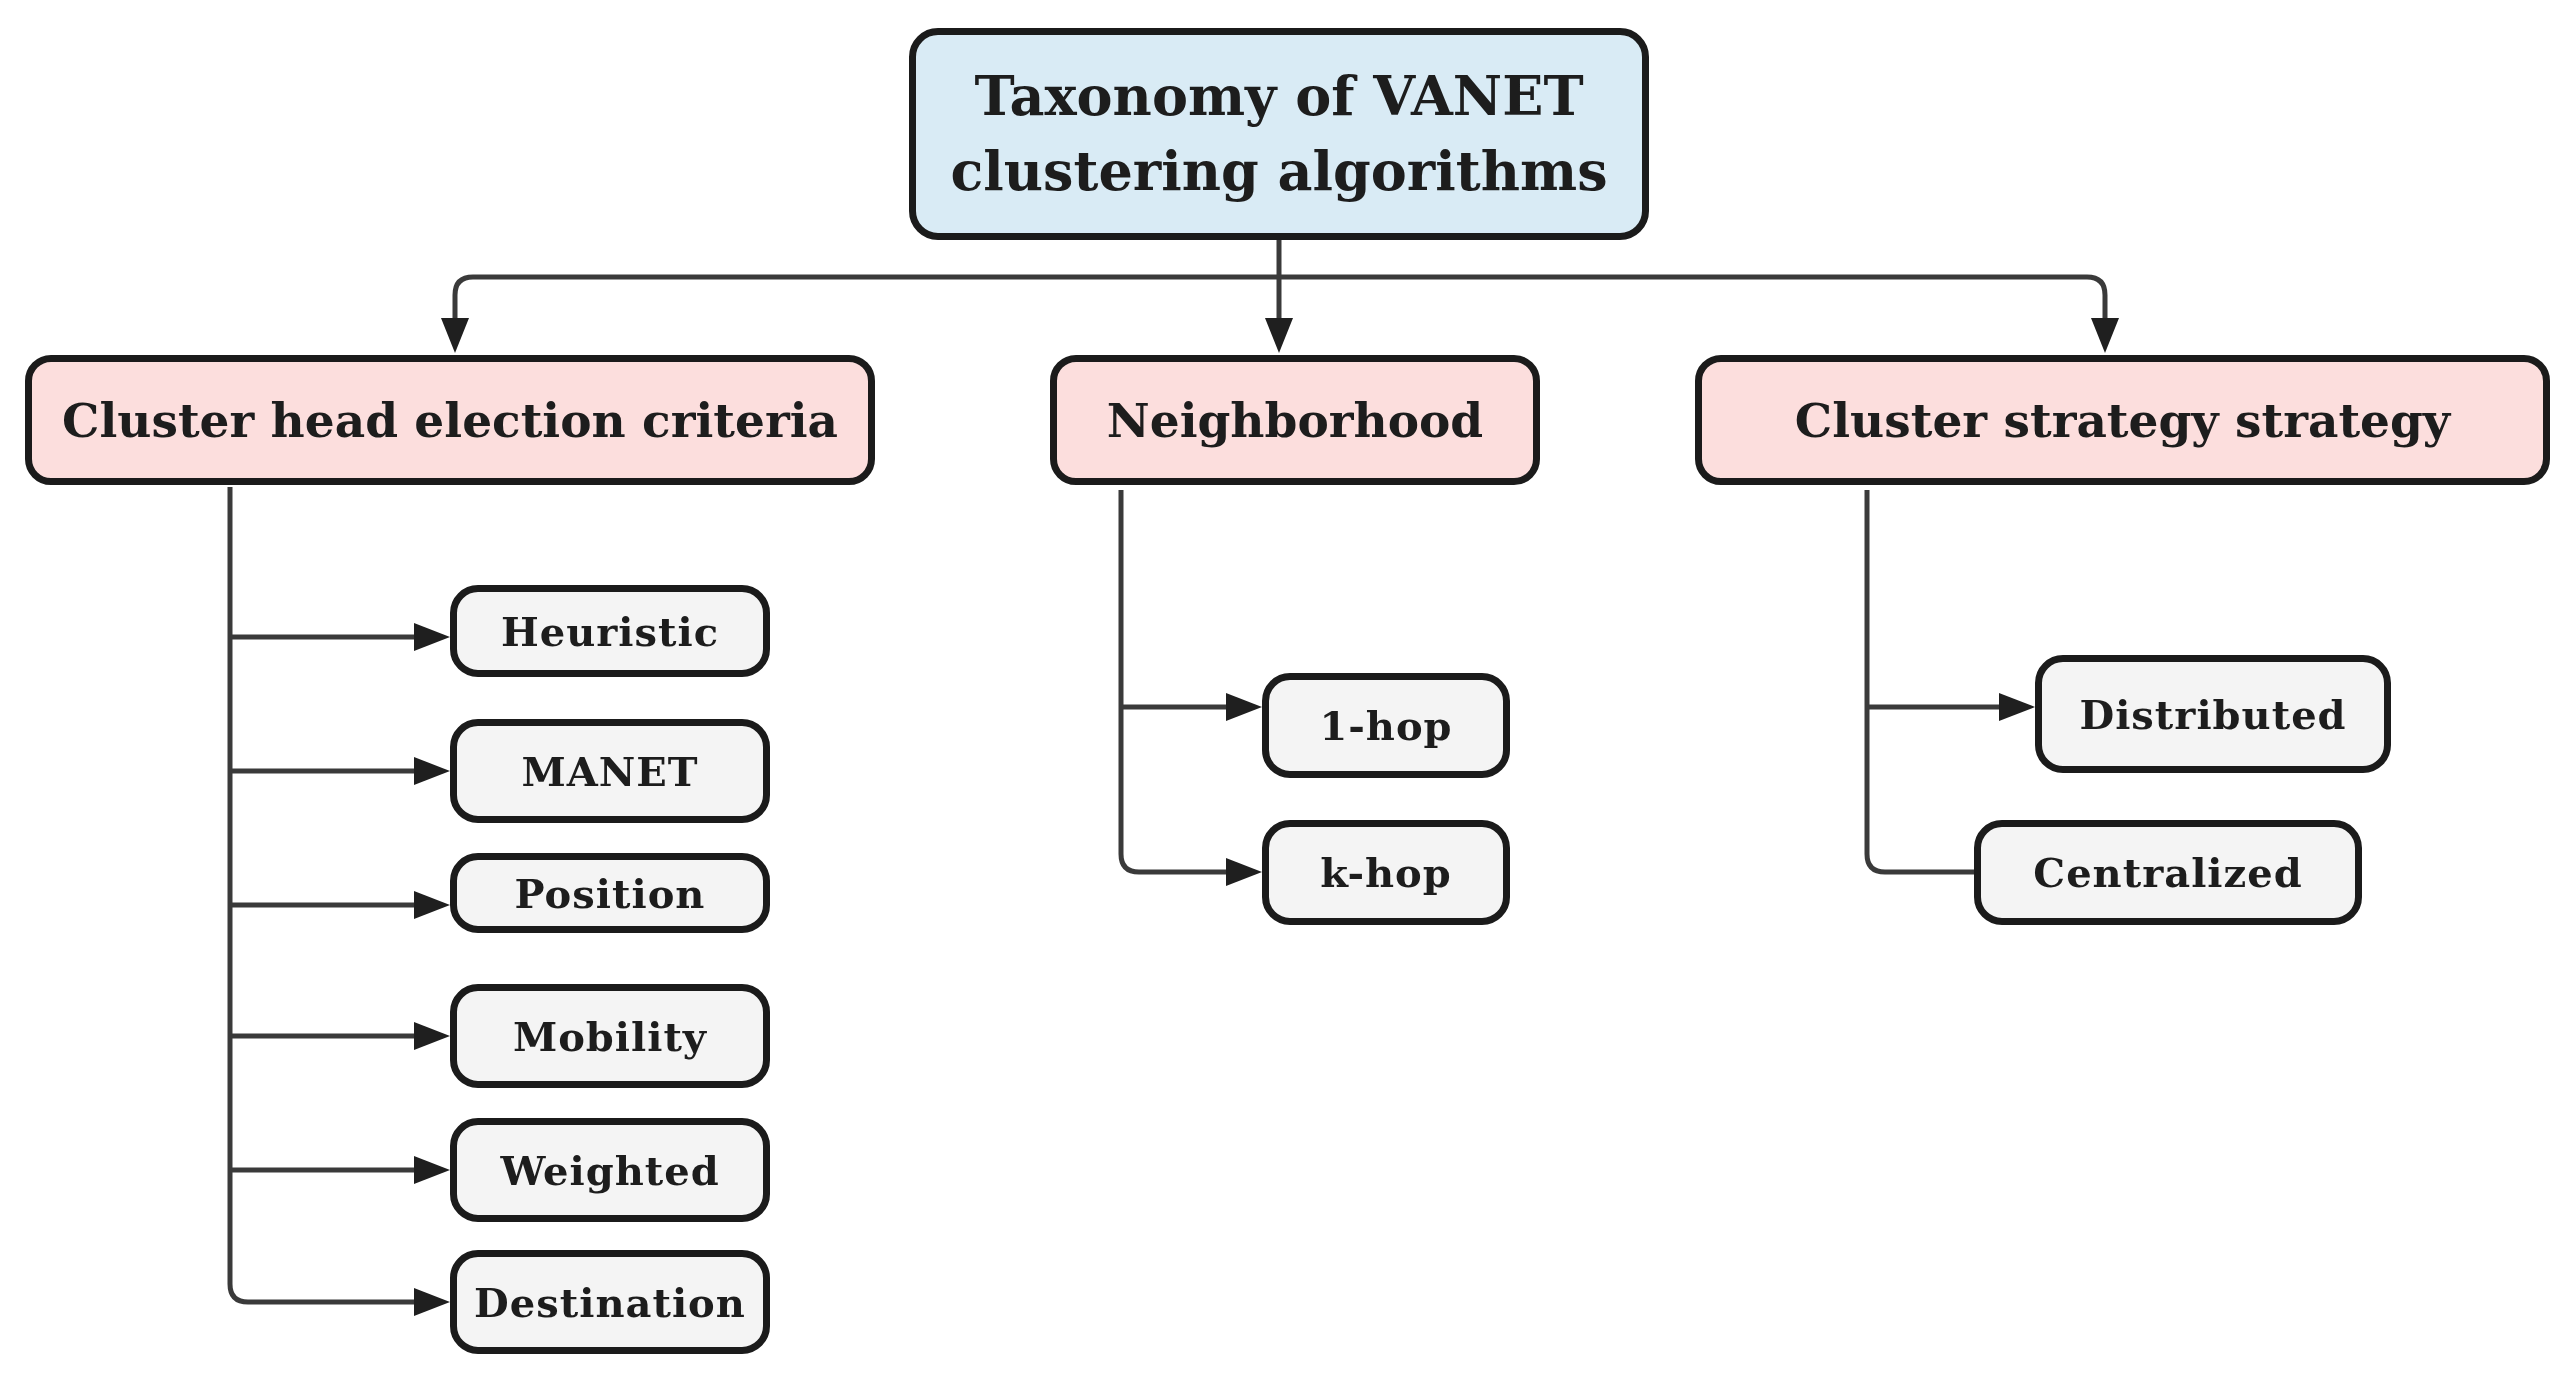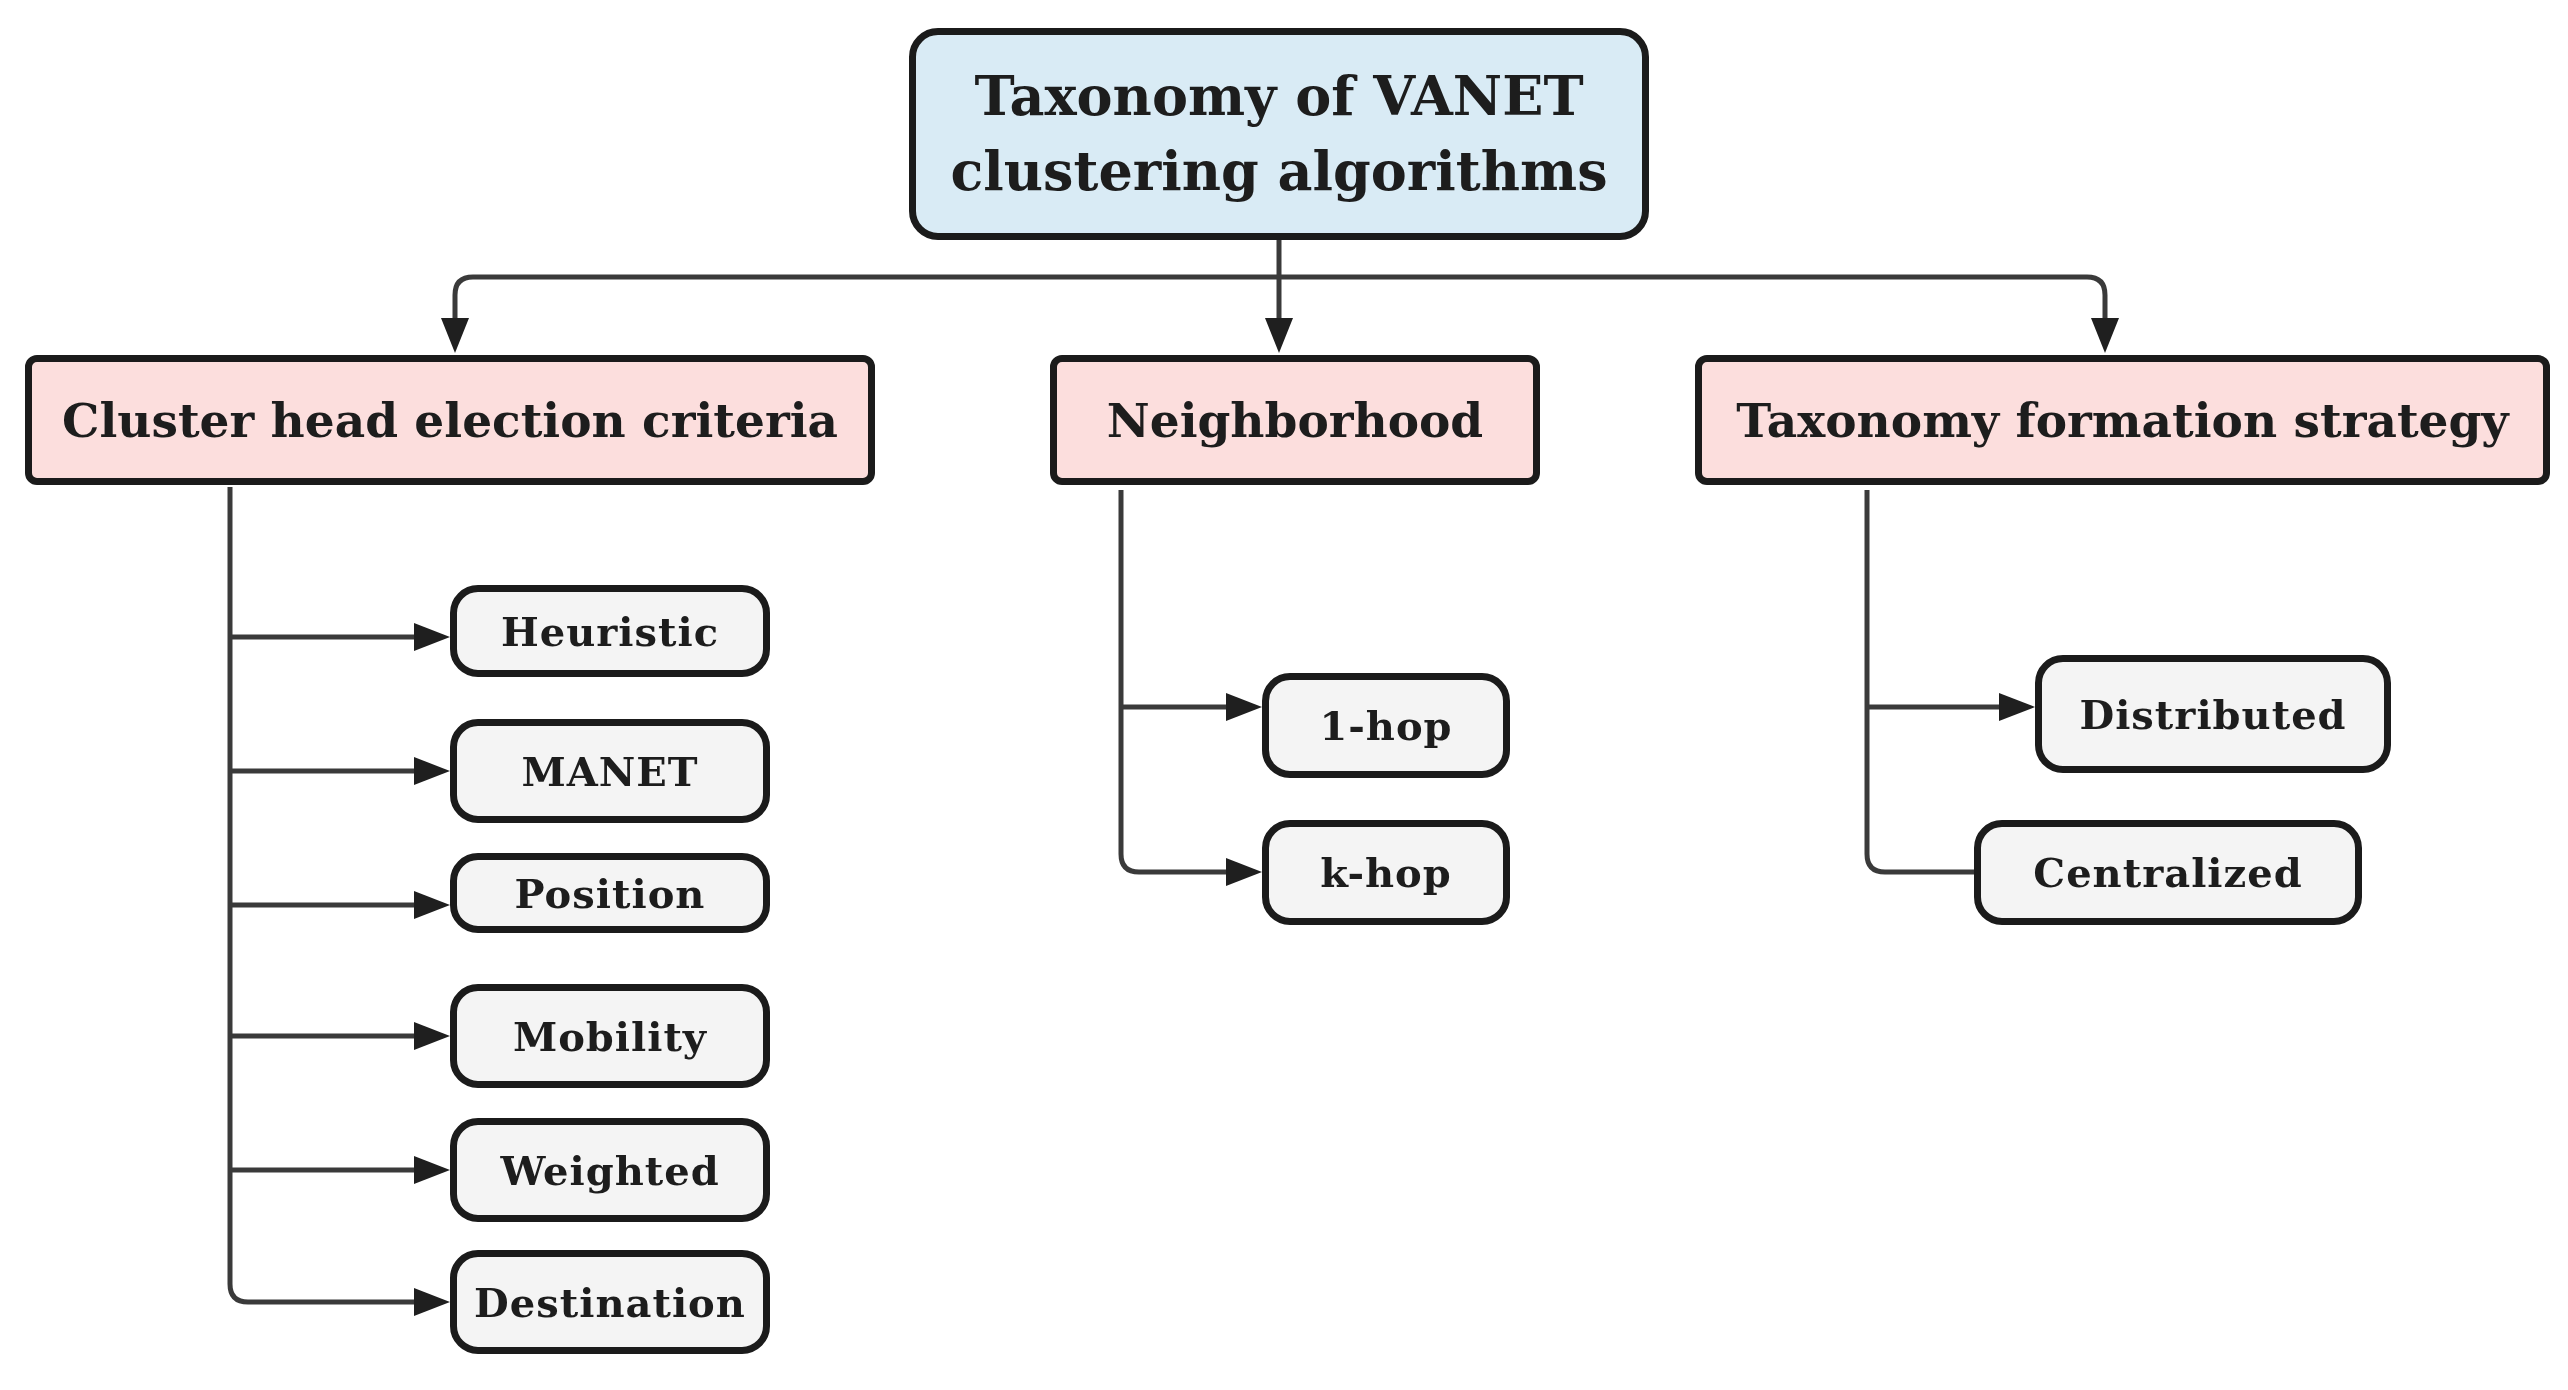--- a/index.html
+++ b/index.html
@@ -31,21 +31,21 @@
   }
   .node.root{
     background:var(--root-fill);
     border-radius:26px;
     font-size:54px;
     line-height:1.38;
     padding:0 30px;
   }
   .node.branch{
     background:var(--branch-fill);
-    border-radius:12px;
+    border-radius:26px;
     font-size:47px;
   }
   .node.leaf{
     border-radius:28px;
     font-size:40px;
     letter-spacing:1px;
   }
 </style>
 </head>
 <body>
@@ -89,21 +89,21 @@
       <path d="M 1867 707 L 2001 707"></path>
       <polygon points="2035,707 1999,693 1999,721"></polygon>
       <polygon points="2035,872 1999,858 1999,886"></polygon>
     </g>
   </svg>
 
   <div class="node root" style="left:909px;top:28px;width:740px;height:212px;border-radius:29px;">Taxonomy of VANET clustering algorithms</div>
 
   <div class="node branch" style="left:25px;top:355px;width:850px;height:130px;">Cluster head election criteria</div>
   <div class="node branch" style="left:1050px;top:355px;width:490px;height:130px;">Neighborhood</div>
-  <div class="node branch" style="left:1695px;top:355px;width:855px;height:130px;">Taxonomy formation strategy</div>
+  <div class="node branch" style="left:1695px;top:355px;width:855px;height:130px;">Cluster strategy strategy</div>
 
   <div class="node leaf" style="left:450px;top:585px;width:320px;height:92px;">Heuristic</div>
   <div class="node leaf" style="left:450px;top:719px;width:320px;height:104px;">MANET</div>
   <div class="node leaf" style="left:450px;top:853px;width:320px;height:80px;">Position</div>
   <div class="node leaf" style="left:450px;top:984px;width:320px;height:104px;">Mobility</div>
   <div class="node leaf" style="left:450px;top:1118px;width:320px;height:104px;">Weighted</div>
   <div class="node leaf" style="left:450px;top:1250px;width:320px;height:104px;">Destination</div>
 
   <div class="node leaf" style="left:1262px;top:673px;width:248px;height:105px;">1-hop</div>
   <div class="node leaf" style="left:1262px;top:820px;width:248px;height:105px;">k-hop</div>

